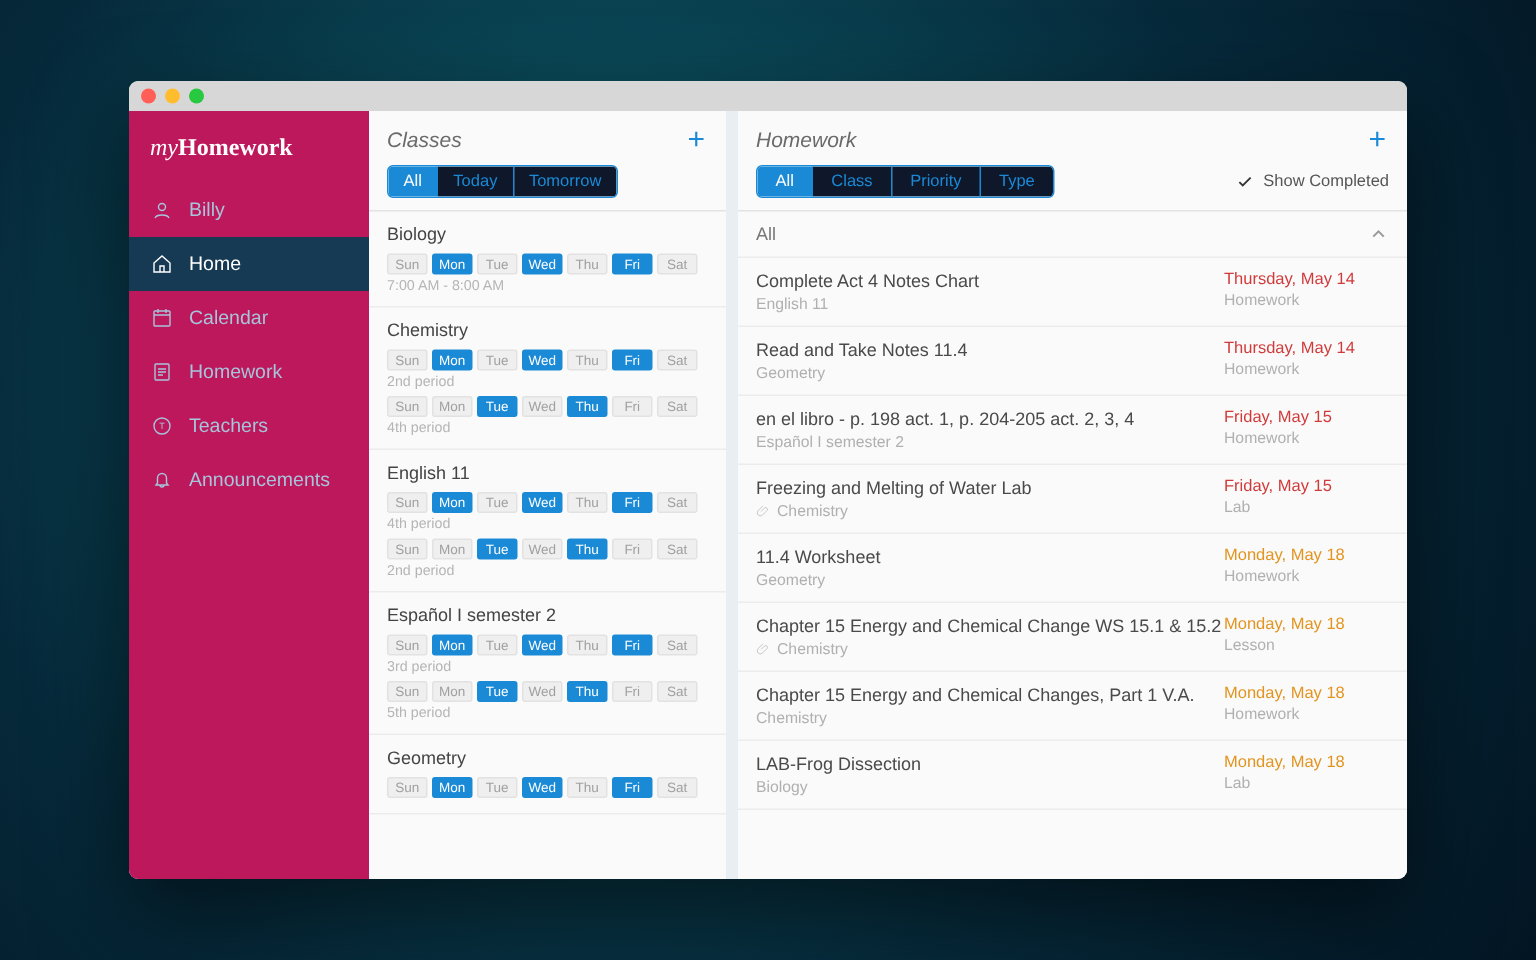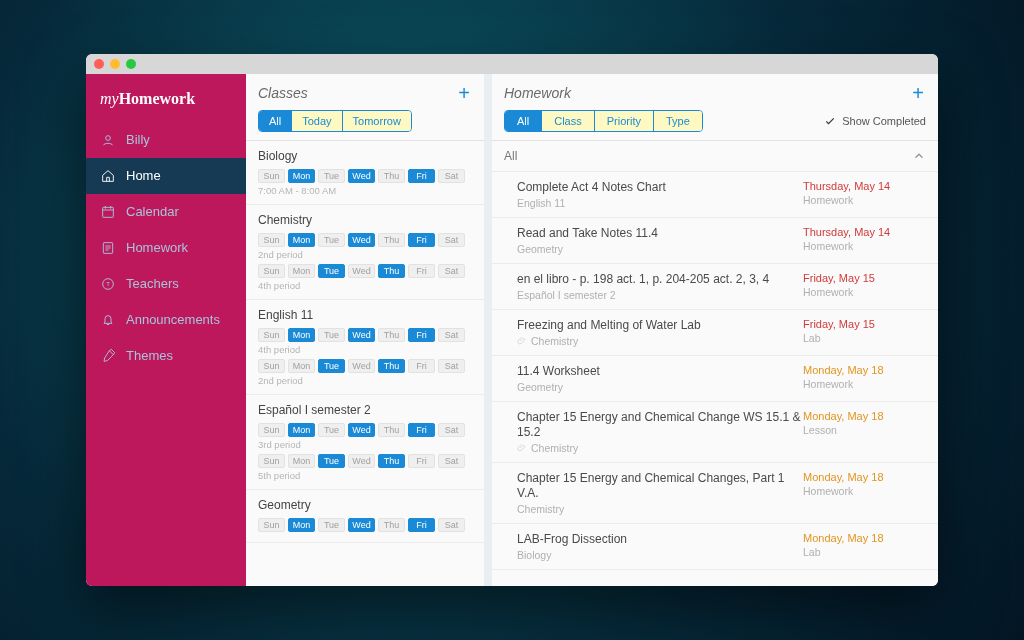--- a/index.html
+++ b/index.html
@@ -29,39 +29,39 @@
   
   .cols { flex: 1; display: flex; gap: 8px; padding: 0 0 0 0; min-width: 0; }
   .col { background: #fafafa; display: flex; flex-direction: column; min-width: 0; }
   .col.classes { width: 238px; }
   .col.homework { flex: 1; }
   .col-header { padding: 10px 12px 8px; display: flex; align-items: center; justify-content: space-between; }
   .col-title { font-size: 14px; color: #6a6a6a; font-weight: 400; font-style: italic; }
   .plus-btn { color: #1a8ad6; font-size: 20px; line-height: 18px; background: none; border: none; cursor: pointer; padding: 0 2px; }
   .seg-row { padding: 0 12px 8px; border-bottom: 1px solid #e3e3e3; display:flex; align-items:center; }
   .seg { display: flex; border: 1px solid #1a8ad6; border-radius: 4px; overflow: hidden; height: 22px; }
-  .seg-btn { font-size: 11px; padding: 0 10px; display:flex; align-items:center; background: #fef9c3; color: #1a8ad6; border: none; border-right: 1px solid #1a8ad6; cursor: pointer; }
+  .seg-btn { font-size: 11px; padding: 0 10px; display:flex; align-items:center; background: #0f172a; color: #1a8ad6; border: none; border-right: 1px solid #1a8ad6; cursor: pointer; }
   .seg-btn:last-child { border-right: none; }
   .seg-btn.on { background: #1a8ad6; color: #fff; }
   .hw-seg .seg-btn { padding: 0 12px; }
   .show-completed { margin-left: auto; display:flex; align-items:center; gap:6px; font-size:11px; color:#555; }
   .show-completed .chk { width:12px; height:12px; }
   .list { flex: 1; overflow-y: auto; }
   
   .class-card { padding: 8px 12px 8px; border-bottom: 1px solid #ececec; }
   .class-name { font-size: 12px; color: #444; margin-bottom: 6px; }
   .day-row { display:flex; gap:3px; margin-bottom: 2px; }
   .day { width: 27px; height: 14px; font-size: 9px; display:flex; align-items:center; justify-content:center; border-radius: 2px; background:#efefef; color:#a0a0a0; border:1px solid #e2e2e2; }
   .day.on { background:#1a8ad6; border-color:#1a8ad6; color:#fff; }
   .sub { font-size: 9.5px; color:#b5b5b5; margin-top:2px; margin-bottom:4px; }
   .sub:last-child { margin-bottom:0; }
   
   .hw-all-row { padding: 8px 12px; border-bottom:1px solid #ececec; display:flex; align-items:center; justify-content:space-between; font-size:12px; color:#777; }
   .chev { width: 14px; height: 14px; }
-  .hw-item { padding: 8px 25px; border-bottom:1px solid #ececec; display:flex; }
+  .hw-item { padding: 8px 12px; border-bottom:1px solid #ececec; display:flex; }
   .hw-left { flex:1; min-width:0; }
   .hw-title { font-size: 12px; color:#4a4a4a; margin-bottom: 2px; line-height:1.25; }
   .hw-sub { font-size: 10.5px; color:#b0b0b0; display:flex; align-items:center; gap:4px; }
   .hw-right { flex: 0 0 110px; }
   .hw-date { font-size: 11px; }
   .hw-date.red { color:#d13a3a; }
   .hw-date.orange { color:#e2941f; }
   .hw-type { font-size: 10.5px; color:#b0b0b0; margin-top:2px; }
   .clip { width:10px; height:10px; stroke:#c0c0c0; fill:none; stroke-width:1.4; }
   
@@ -131,29 +131,20 @@
             </div>
             <div class="nav-item">
               <span class="ic">
                 <svg viewBox="0 0 24 24">
                   <path d="M6 17h12l-1.5-2V10a4.5 4.5 0 0 0-9 0v5L6 17z"></path>
                   <path d="M10 17a2 2 0 0 0 4 0"></path>
                 </svg>
               </span>
               <span>Announcements</span>
             </div>
-            <div class="nav-item">
-              <span class="ic">
-                <svg viewBox="0 0 24 24">
-                  <path d="M14 4l6 6-9 9-5 1 1-5z"></path>
-                  <path d="M14 4l3-2 5 5-2 3"></path>
-                </svg>
-              </span>
-              <span>Themes</span>
-            </div>
           </div>
       </div>
     </div>
 
     <div class="cols">
 
       <div class="col classes">
         <div class="col-header">
           <div class="col-title">Classes</div>
           <button class="plus-btn">+</button>

